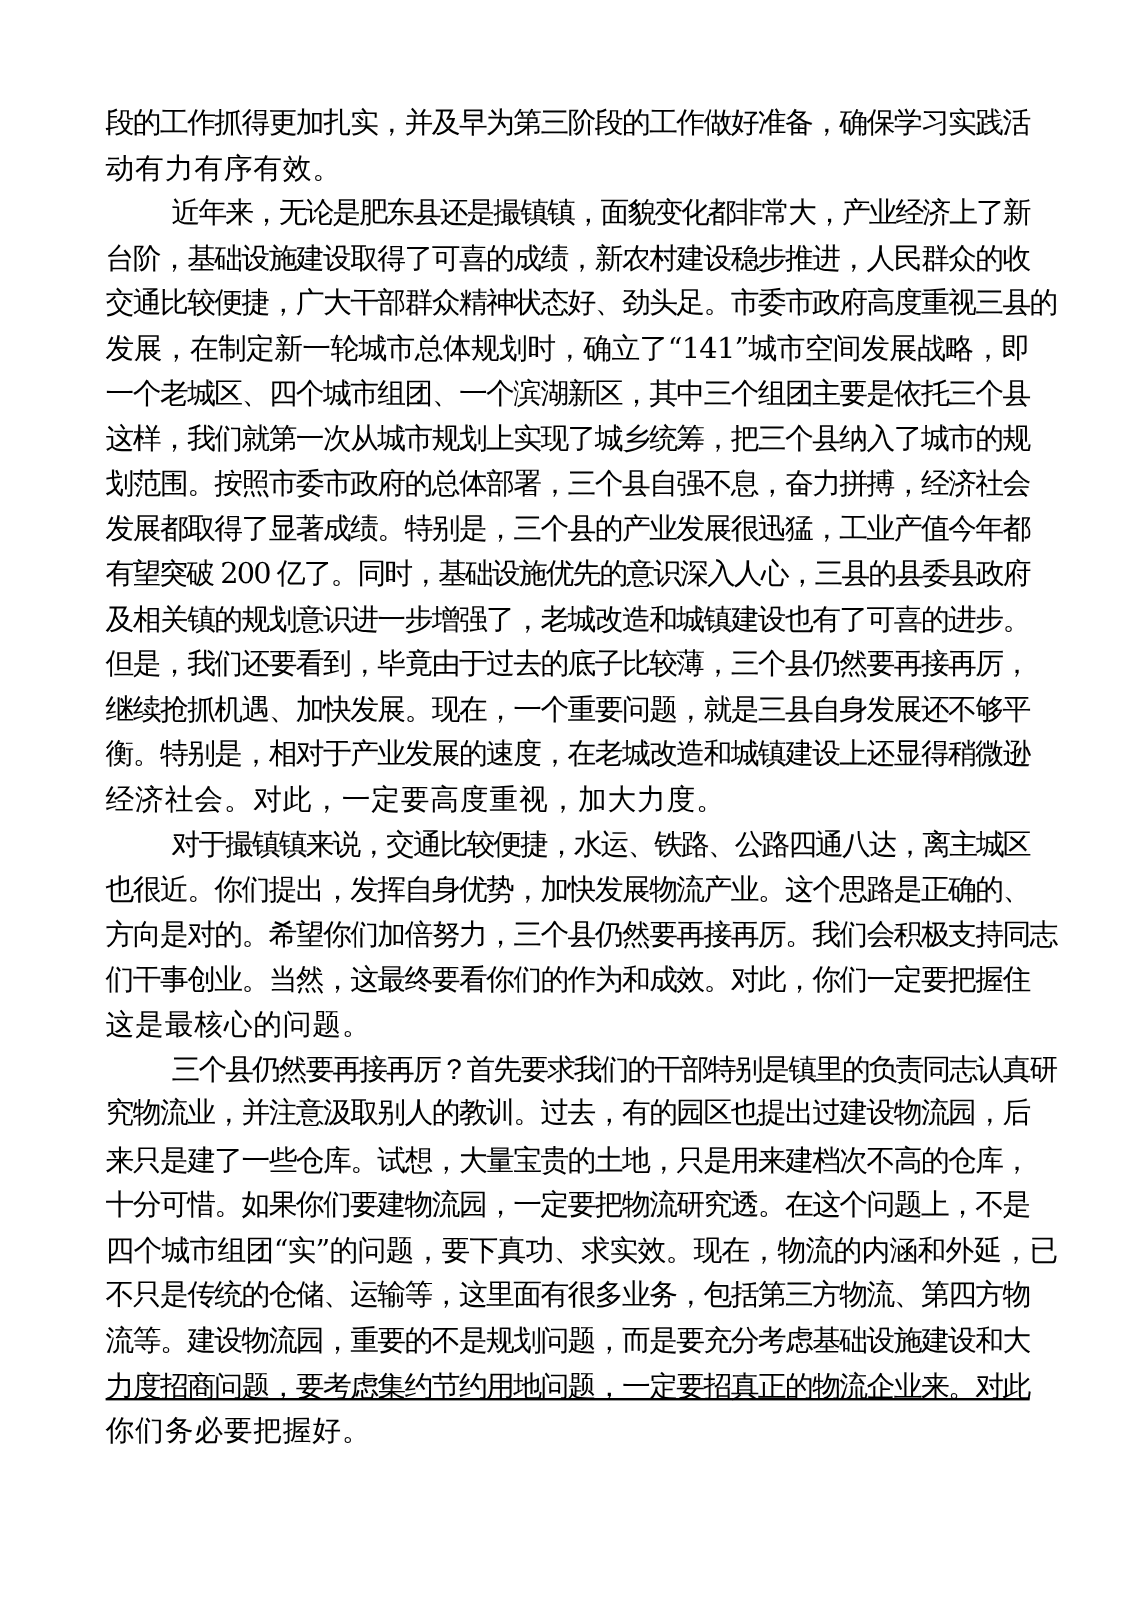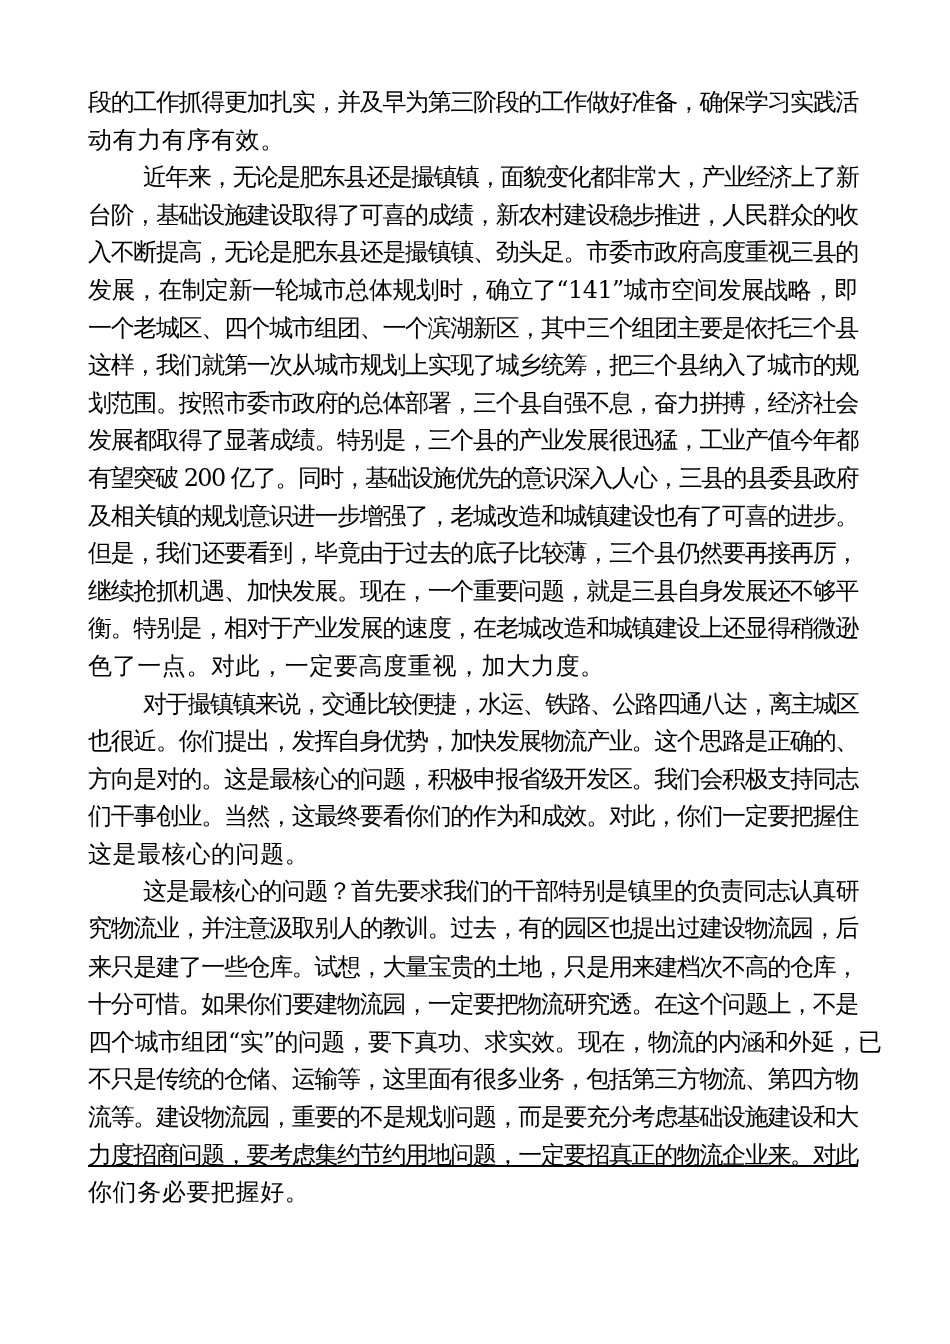--- a/index.html
+++ b/index.html
@@ -50,44 +50,44 @@
 <div class="page">
 
   <div class="para">
     <span class="line" style="letter-spacing: -1.35294px;">段的工作抓得更加扎实，并及早为第三阶段的工作做好准备，确保学习实践活</span>
     <span class="line last">动有力有序有效。</span>
   </div>
 
   <div class="para">
     <span class="line indent" style="letter-spacing: -1.65625px;">近年来，无论是肥东县还是撮镇镇，面貌变化都非常大，产业经济上了新</span>
     <span class="line" style="letter-spacing: -1.35294px;">台阶，基础设施建设取得了可喜的成绩，新农村建设稳步推进，人民群众的收</span>
-    <span class="line" style="letter-spacing: -1.35294px;">入不断提高，无论是肥东县还是撮镇镇、劲头足。市委市政府高度重视三县的</span>
+    <span class="line" style="letter-spacing: -1.35294px;">交通比较便捷，广大干部群众精神状态好、劲头足。市委市政府高度重视三县的</span>
     <span class="line" style="letter-spacing: -0.581696px;">发展，在制定新一轮城市总体规划时，确立了“141”城市空间发展战略，即</span>
     <span class="line" style="letter-spacing: -1.35294px;">一个老城区、四个城市组团、一个滨湖新区，其中三个组团主要是依托三个县</span>
     <span class="line" style="letter-spacing: -1.35294px;">这样，我们就第一次从城市规划上实现了城乡统筹，把三个县纳入了城市的规</span>
     <span class="line" style="letter-spacing: -1.35294px;">划范围。按照市委市政府的总体部署，三个县自强不息，奋力拼搏，经济社会</span>
     <span class="line" style="letter-spacing: -1.35294px;">发展都取得了显著成绩。特别是，三个县的产业发展很迅猛，工业产值今年都</span>
     <span class="line" style="letter-spacing: -1.59671px;">有望突破 200 亿了。同时，基础设施优先的意识深入人心，三县的县委县政府</span>
     <span class="line" style="letter-spacing: -1.35294px;">及相关镇的规划意识进一步增强了，老城改造和城镇建设也有了可喜的进步。</span>
     <span class="line" style="letter-spacing: -1.35294px;">但是，我们还要看到，毕竟由于过去的底子比较薄，三个县仍然要再接再厉，</span>
     <span class="line" style="letter-spacing: -1.35294px;">继续抢抓机遇、加快发展。现在，一个重要问题，就是三县自身发展还不够平</span>
     <span class="line" style="letter-spacing: -1.35294px;">衡。特别是，相对于产业发展的速度，在老城改造和城镇建设上还显得稍微逊</span>
-    <span class="line last">色了一点。对此，一定要高度重视，加大力度。</span>
+    <span class="line last">经济社会。对此，一定要高度重视，加大力度。</span>
   </div>
 
   <div class="para">
     <span class="line indent" style="letter-spacing: -1.65625px;">对于撮镇镇来说，交通比较便捷，水运、铁路、公路四通八达，离主城区</span>
     <span class="line" style="letter-spacing: -1.35294px;">也很近。你们提出，发挥自身优势，加快发展物流产业。这个思路是正确的、</span>
-    <span class="line" style="letter-spacing: -1.35294px;">方向是对的。这是最核心的问题，积极申报省级开发区。我们会积极支持同志</span>
+    <span class="line" style="letter-spacing: -1.35294px;">方向是对的。希望你们加倍努力，三个县仍然要再接再厉。我们会积极支持同志</span>
     <span class="line" style="letter-spacing: -1.35294px;">们干事创业。当然，这最终要看你们的作为和成效。对此，你们一定要把握住</span>
     <span class="line last">这是最核心的问题。</span>
   </div>
 
   <div class="para">
-    <span class="line indent" style="letter-spacing: -1.65625px;">这是最核心的问题？首先要求我们的干部特别是镇里的负责同志认真研</span>
+    <span class="line indent" style="letter-spacing: -1.65625px;">三个县仍然要再接再厉？首先要求我们的干部特别是镇里的负责同志认真研</span>
     <span class="line" style="letter-spacing: -1.35294px; font-family: Liberation Mono, monospace;">究物流业，并注意汲取别人的教训。过去，有的园区也提出过建设物流园，后</span>
     <span class="line" style="letter-spacing: -1.35294px;">来只是建了一些仓库。试想，大量宝贵的土地，只是用来建档次不高的仓库，</span>
     <span class="line" style="letter-spacing: -1.35294px;">十分可惜。如果你们要建物流园，一定要把物流研究透。在这个问题上，不是</span>
     <span class="line" style="letter-spacing: -0.663143px;">四个城市组团“实”的问题，要下真功、求实效。现在，物流的内涵和外延，已</span>
     <span class="line" style="letter-spacing: -1.35294px;">不只是传统的仓储、运输等，这里面有很多业务，包括第三方物流、第四方物</span>
     <span class="line" style="letter-spacing: -1.35294px;">流等。建设物流园，重要的不是规划问题，而是要充分考虑基础设施建设和大</span>
     <span class="line" style="letter-spacing: -1.35294px; text-decoration: underline;">力度招商问题，要考虑集约节约用地问题，一定要招真正的物流企业来。对此</span>
     <span class="line last">你们务必要把握好。</span>
   </div>
 

